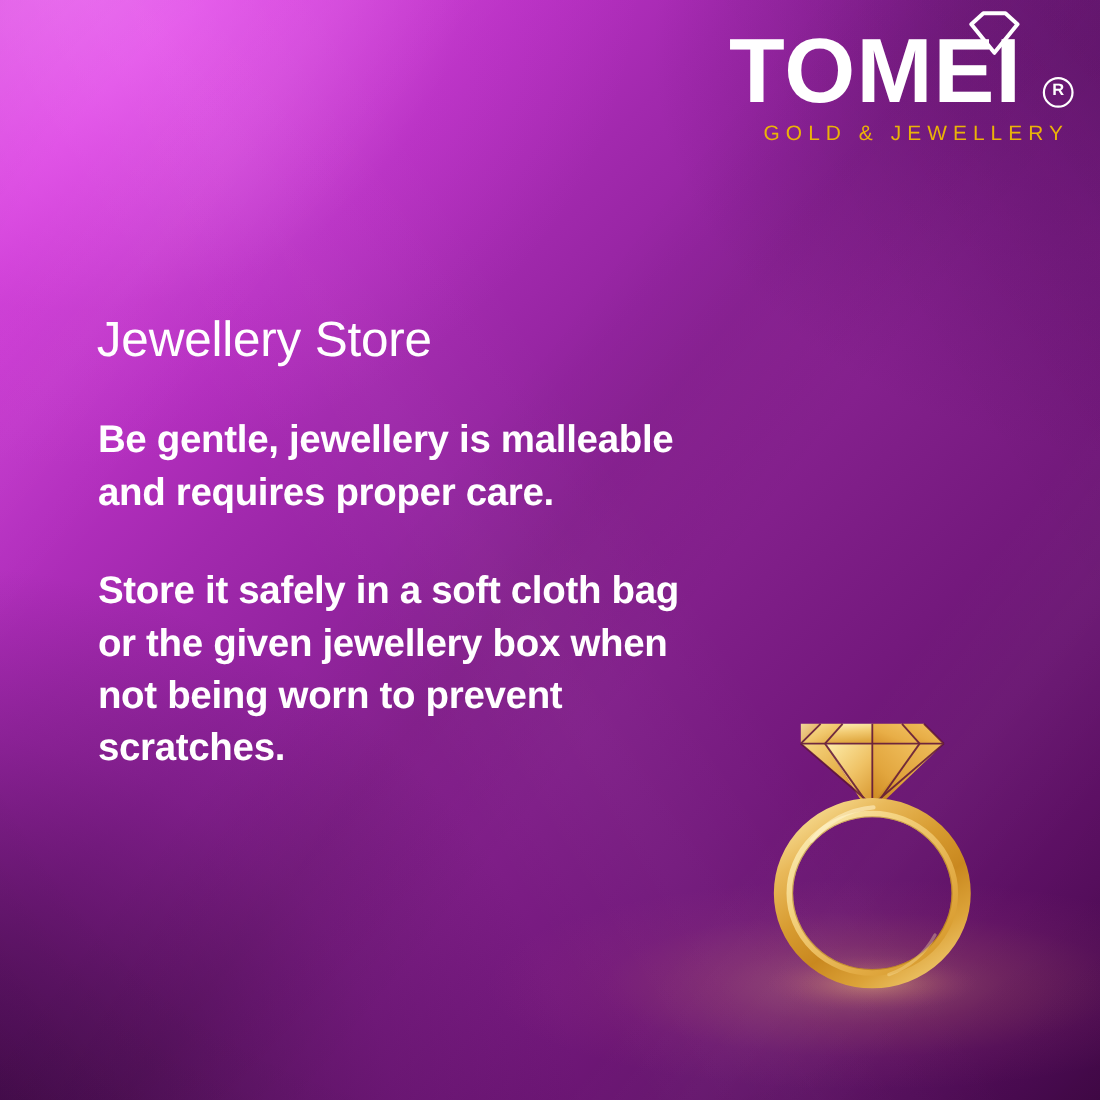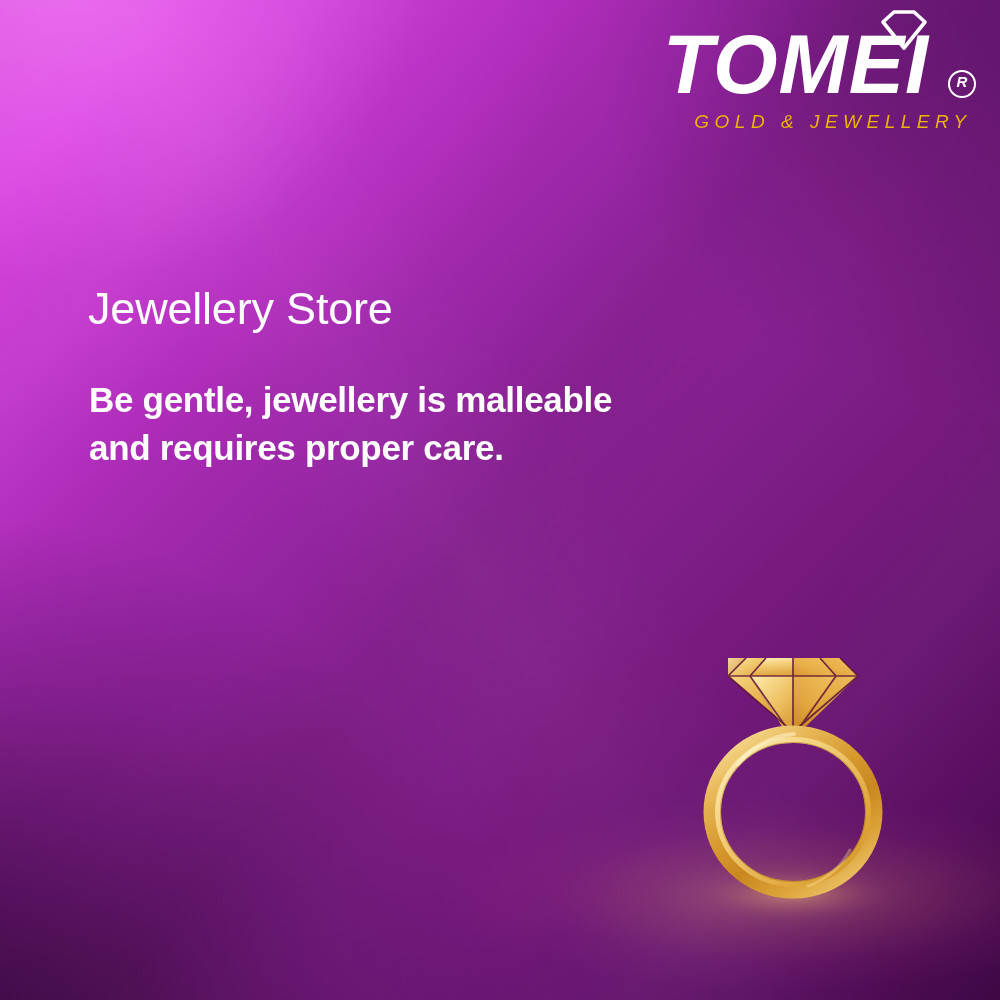--- a/index.html
+++ b/index.html
@@ -127,21 +127,20 @@
   }
 
   
   .logo {
     position: absolute;
     top: 26px;
     right: 22px;
     width: 330px;
     text-align: center;
     user-select: none;
-    font-style: italic;
   }
   .logo-diamond {
     position: absolute;
     top: -17px;
     right: 44px;
     width: 60px;
     height: 42px;
   }
   .logo-wordmark-row {
     position: relative;
@@ -247,20 +246,21 @@
     </div>
 
     <div class="logo-tagline">GOLD &amp; JEWELLERY</div>
   </div>
 
   <div class="copy">
     <h1 class="headline">Jewellery Store</h1>
 
     <p class="para">Be gentle, jewellery is malleable and requires proper care.</p>
 
+    <p class="para">Store it safely in a soft cloth bag or the given jewellery box when not being worn to prevent scratches.</p>
   </div>
 
   <svg class="ring-art" viewBox="0 0 210 290">
     <defs>
 
       <linearGradient id="gTable" x1="0" y1="0" x2="1" y2="1">
         <stop offset="0%" stop-color="#F8DC8C"></stop>
         <stop offset="45%" stop-color="#E9B651"></stop>
         <stop offset="100%" stop-color="#D99A33"></stop>
       </linearGradient>

